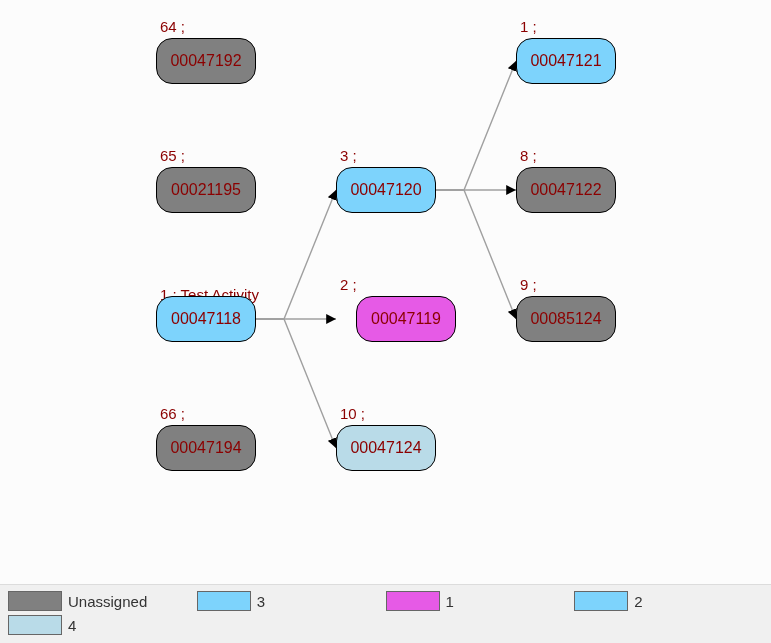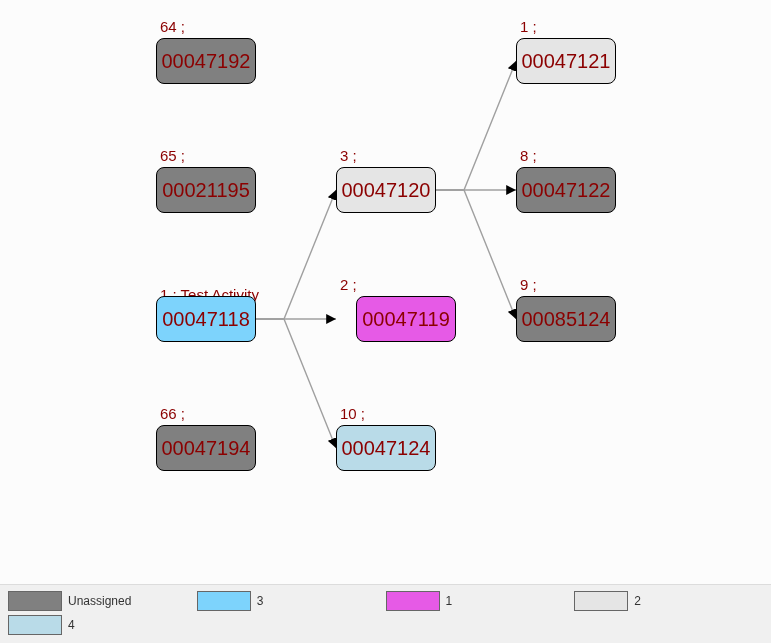--- a/index.html
+++ b/index.html
@@ -1,27 +1,27 @@
 <!DOCTYPE html>
 <html><head>
 <meta charset="utf-8">
 <style>
 html,body{margin:0;padding:0;font-family:Arial,Helvetica,sans-serif;background:#fdfdfd}
 #canvas{position:relative;width:771px;height:643px;background:#fcfcfc}
 svg.edges{position:absolute;top:0;left:0;pointer-events:none}
-.node{position:absolute;width:100px;height:46px;border:1px solid #000;border-radius:8px;display:flex;align-items:center;justify-content:center;font-size:20px;color:#8b0000;box-sizing:border-box}
+.node{position:absolute;width:100px;height:46px;border:1px solid #000;border-radius:16px;display:flex;align-items:center;justify-content:center;font-size:16px;color:#8b0000;box-sizing:border-box}
 .nlabel{position:absolute;font-size:15px;color:#8b0000;white-space:nowrap}
 .legend{position:absolute;left:0;right:0;bottom:0;background:#f0f0f0;border-top:1px solid #dcdcdc;padding:6px 8px 8px 8px;box-sizing:border-box;display:flex;flex-wrap:wrap;gap:4px 0}
 .legend-item{display:flex;align-items:center;width:25%}
 .swatch{width:52px;height:18px;border:1px solid #666;margin-right:6px}
-.legend-label{font-size:12px;color:#333}
+.legend-label{font-size:15px;color:#333}
 .c-gray{background:#808080}
 .c-orange{background:#7dd3fc}
 .c-magenta{background:#e65ae6}
-.c-red{background:#e5e5e5}
+.c-red{background:#7dd3fc}
 .c-lightblue{background:#b9dbe8}
 </style>
 </head>
 <body>
 
 <div id="canvas">
   <svg class="edges" width="771" height="643">
     <defs>
       <marker id="arrow" viewBox="0 0 10 10" refX="10" refY="5" markerWidth="7" markerHeight="7" orient="auto-start-reverse">
         <path d="M 0 0 L 10 5 L 0 10 z" fill="#000"></path>

